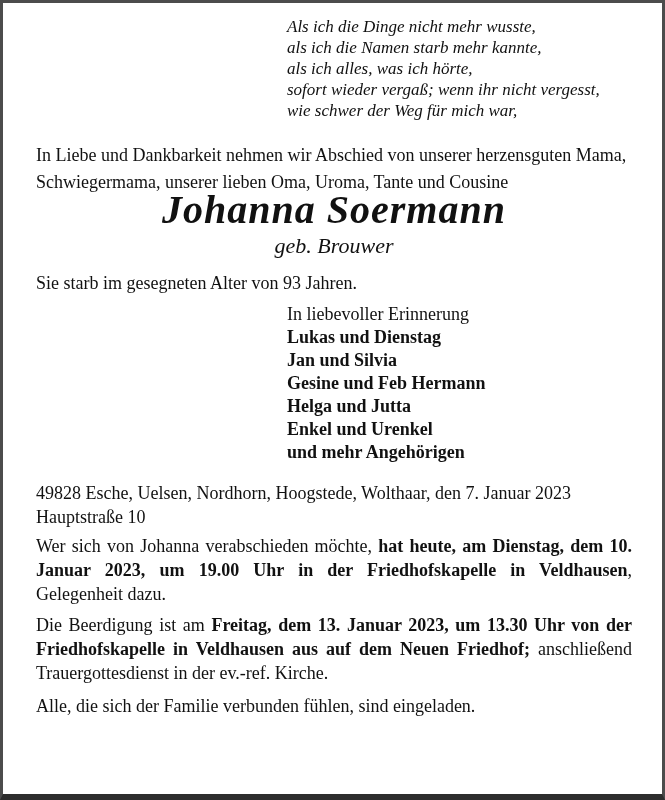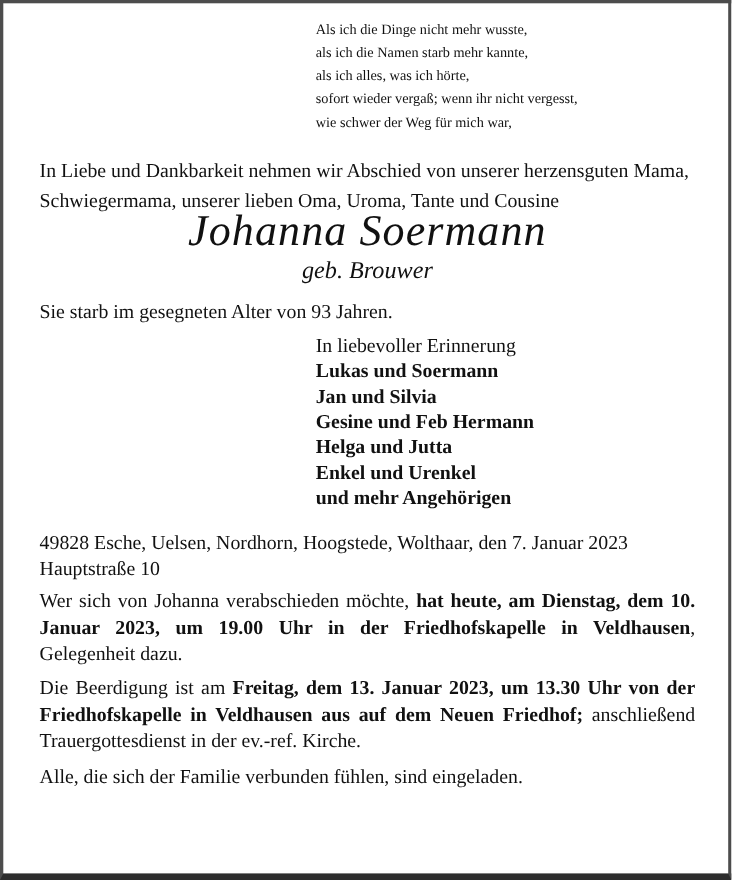--- a/index.html
+++ b/index.html
@@ -24,32 +24,33 @@
   .indent { margin-left: 251px; }
 
   .statt {
     margin-top: 17px;
     font-style: italic;
     font-size: 17px;
     line-height: 20px;
   }
   .poem {
     margin-top: 13px;
-    font-size: 13px;
+    font-style: italic;
+    font-size: 17px;
     line-height: 21px;
   }
   .intro {
     margin-top: 21px;
     font-size: 18px;
     line-height: 27px;
   }
   .name {
     margin-top: -6px;
     text-align: center;
-    font-weight: normal;
+    font-weight: bold;
     font-style: italic;
     font-size: 40px;
     line-height: 40px;
     letter-spacing: 1px;
   }
   .maiden {
     margin-top: 4px;
     text-align: center;
     font-style: italic;
     font-size: 22px;
@@ -105,21 +106,21 @@
 
   <div class="name">Johanna Soermann</div>
 
   <div class="maiden">geb. Brouwer</div>
 
   <div class="age">Sie starb im gesegneten Alter von 93 Jahren.</div>
 
   <div class="remembrance indent">
     <div class="heading">In liebevoller Erinnerung</div>
     <div class="mourners">
-        <div>Lukas und Soermann</div>
+        <div>Lukas und Dienstag</div>
         <div>Jan und Silvia</div>
         <div>Gesine und Feb Hermann</div>
         <div>Helga und Jutta</div>
         <div>Enkel und Urenkel</div>
         <div>und mehr Angehörigen</div>
       </div>
   </div>
 
   <div class="address">
     <div>49828 Esche, Uelsen, Nordhorn, Hoogstede, Wolthaar, den 7. Januar 2023</div>

